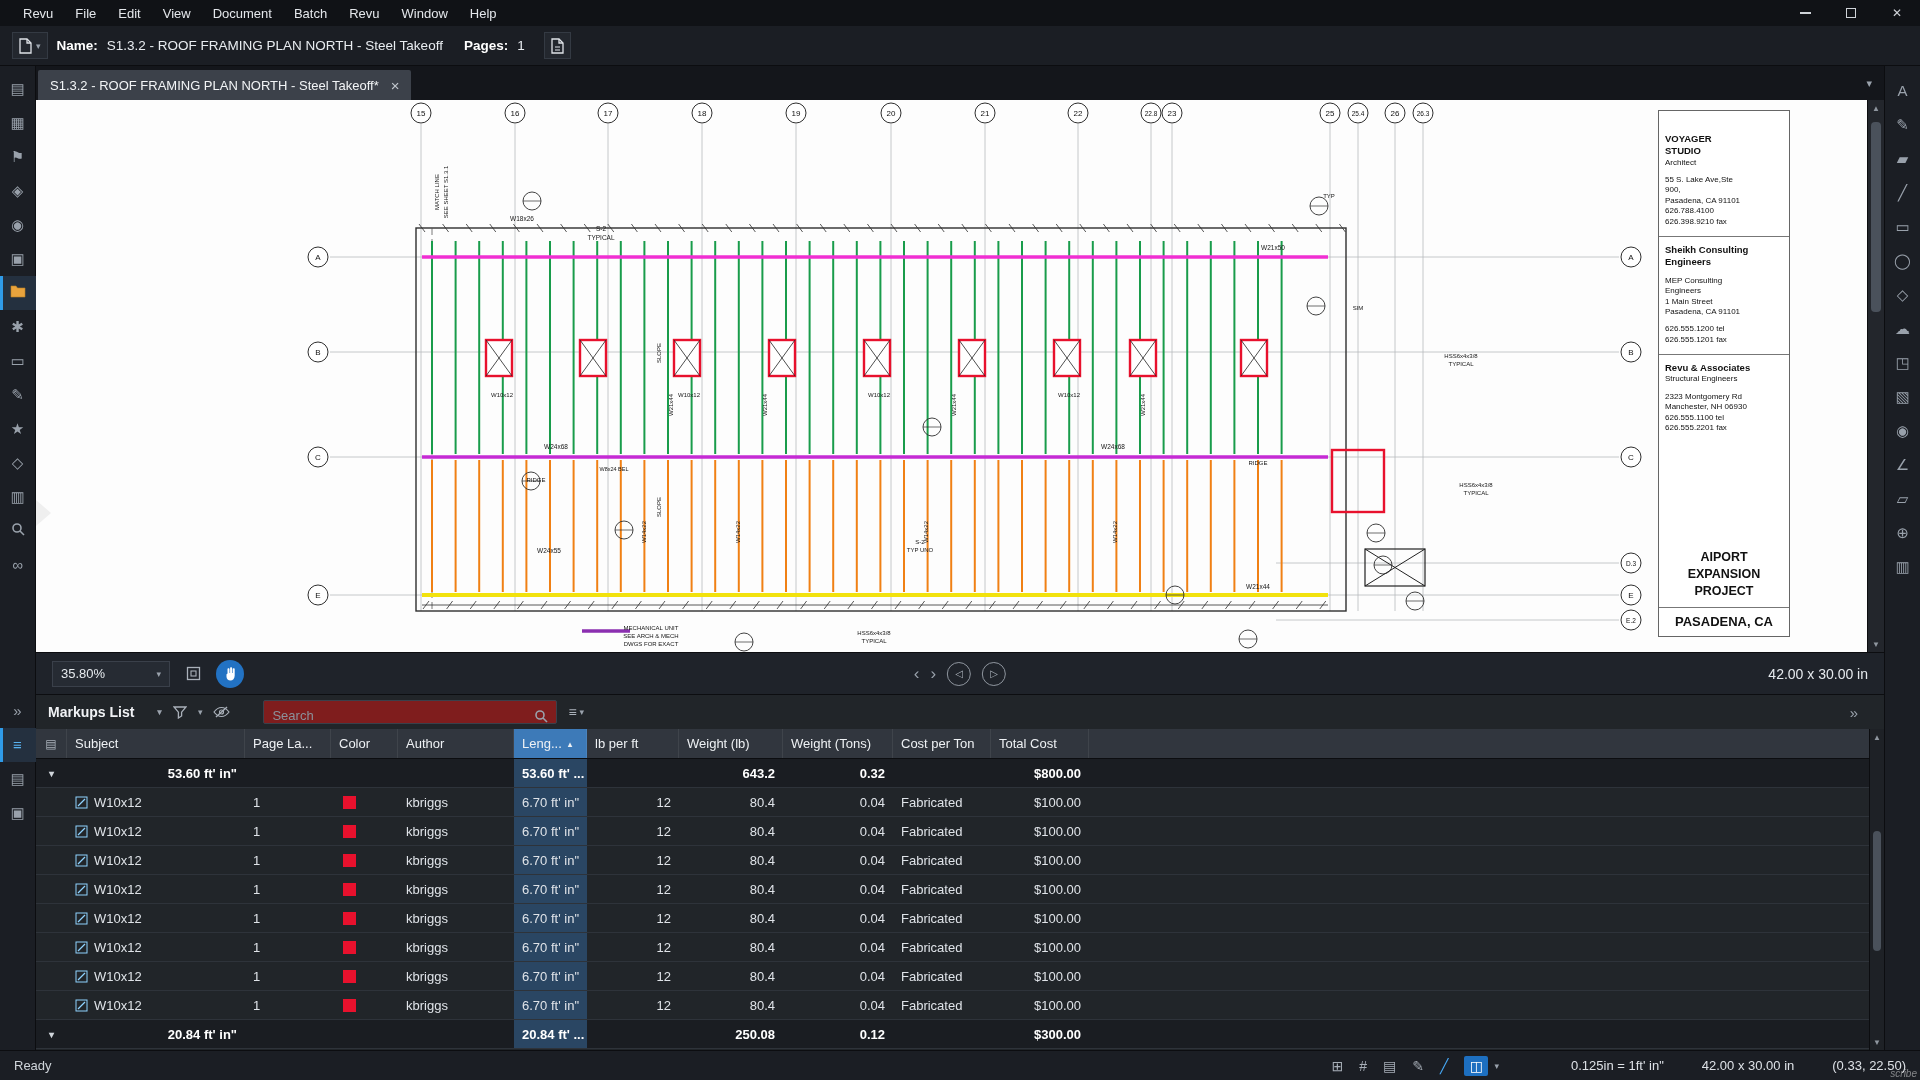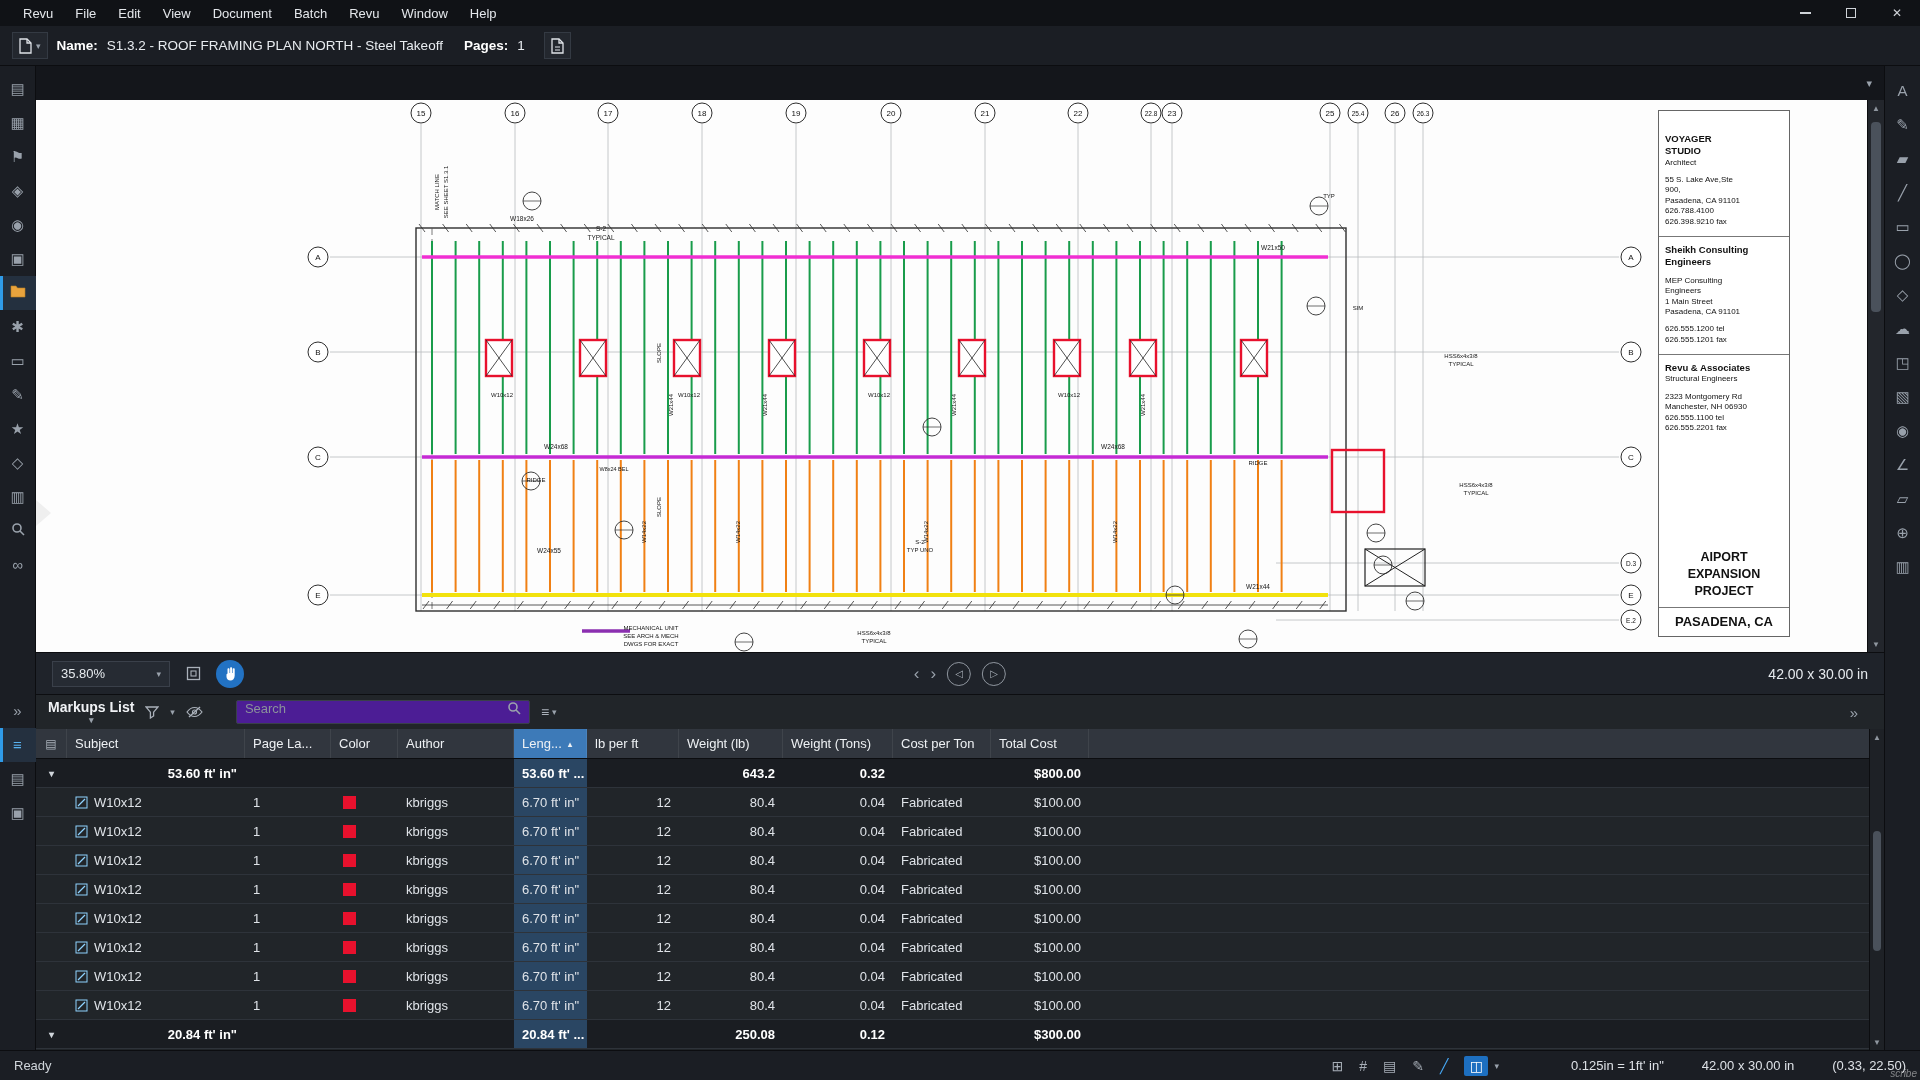--- a/index.html
+++ b/index.html
@@ -60,23 +60,23 @@
   .tool-btn{width:28px;height:28px;display:flex;align-items:center;justify-content:center;background:none;border:none;}
   .tool-btn.pan{background:#2272c3;border-radius:50%;}
   .page-nav{position:absolute;left:50%;transform:translateX(-50%);display:flex;align-items:center;gap:11px;}
   .page-input{width:330px;height:26px;background:#262b33;border:1px solid #3a404a;display:flex;align-items:center;padding:0 10px;font-size:13px;color:#e6eaee;}
   .nav-ch{color:#9aa2ac;font-size:17px;}
   .nav-circle{width:24px;height:24px;border:1.5px solid #8f969f;border-radius:50%;display:flex;align-items:center;justify-content:center;font-size:10px;color:#aab1ba;}
   .page-size{margin-left:auto;font-size:14px;color:#e6eaee;}
   
   .markups{flex:1;background:#212529;display:flex;flex-direction:column;position:relative;border-top:1px solid #0c0d10;overflow:hidden;}
   .mk-header{height:34px;display:flex;align-items:center;gap:11px;padding:0 12px;font-size:14px;flex:none;}
-  .mk-title{display:flex;align-items:center;gap:0;font-weight:bold;color:#f0f2f5;flex-direction:column;}
+  .mk-title{display:flex;align-items:center;gap:23px;font-weight:bold;color:#f0f2f5;}
   .mk-icon{display:flex;align-items:center;color:#aab1ba;gap:3px;font-size:14px;}
-  .mk-search{width:294px;height:24px;background:#4c1d95;border:1px solid #3a404a;border-radius:2px;display:flex;align-items:flex-start;padding:0 8px;margin-left:22px;}
+  .mk-search{width:294px;height:24px;background:#7f1d1d;border:1px solid #3a404a;border-radius:2px;display:flex;align-items:flex-end;padding:0 8px;margin-left:22px;}
   .mk-search input{flex:1;background:none;border:none;outline:none;color:#c6ccd3;font-size:13px;font-family:inherit;}
   .mk-search input::placeholder{color:#8b929b;}
   .mk-expand{margin-left:auto;color:#9aa2ac;font-size:15px;margin-right:14px;}
   .mk-table{flex:1;display:flex;flex-direction:column;font-size:13px;overflow:hidden;}
   .mk-row{display:grid;grid-template-columns:31px 178px 86px 67px 116px 73px 92px 104px 110px 98px 98px 1fr;
           align-items:center;height:29px;flex:none;border-bottom:1px solid #2e333a;color:#dfe3e8;}
   .mk-colheader{background:#31363e;height:30px;color:#eef1f4;border-bottom:1px solid #0c0d10;}
   .mk-colheader .mc{border-right:1px solid rgba(255,255,255,0.07);height:100%;display:flex;align-items:center;}
   .mc{padding:0 8px;white-space:nowrap;overflow:hidden;height:100%;display:flex;align-items:center;}
   .mc.num{justify-content:flex-end;text-align:right;}
@@ -219,20 +219,24 @@
           </div>
           <div class="rail-item">
             <span class="rail-ico"><span class="rail-glyph">▣</span></span>
           </div>
         </div>
     </aside>
 
     <main class="center">
 
       <div class="tabbar">
+        <div class="tab active">
+          <span class="tab-label">S1.3.2 - ROOF FRAMING PLAN NORTH - Steel Takeoff*</span>
+          <span class="tab-close">×</span>
+        </div>
         <span class="tab-chevron">▾</span>
       </div>
 
       <div class="canvas-wrap">
         <svg id="plan-svg" viewBox="0 0 1848 552" preserveAspectRatio="none">
             <line x1="294" y1="157" x2="1583" y2="157" stroke="#b6babd" stroke-width="0.8"></line>
             <line x1="294" y1="252" x2="1583" y2="252" stroke="#b6babd" stroke-width="0.8"></line>
             <line x1="294" y1="357" x2="1583" y2="357" stroke="#b6babd" stroke-width="0.8"></line>
             <line x1="1240" y1="463" x2="1583" y2="463" stroke="#b6babd" stroke-width="0.8"></line>
             <line x1="294" y1="495" x2="1583" y2="495" stroke="#b6babd" stroke-width="0.8"></line>

